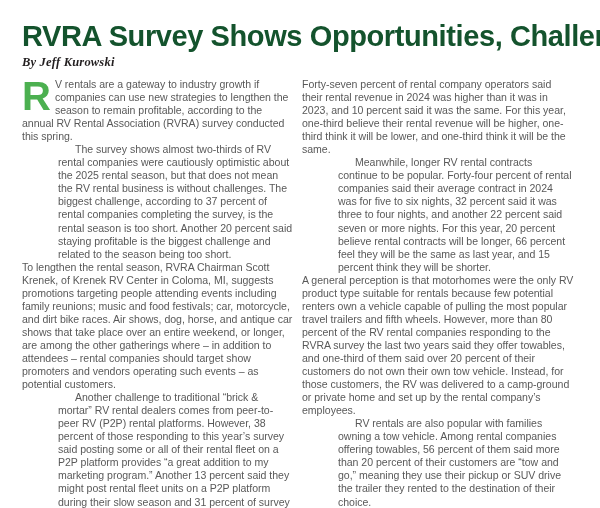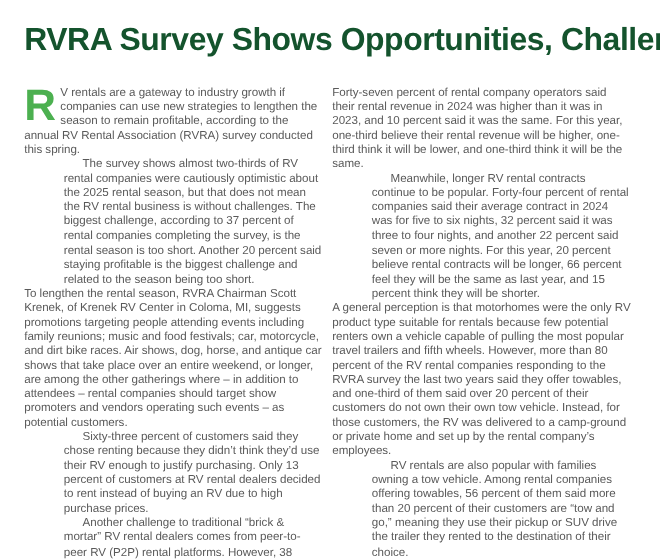--- a/index.html
+++ b/index.html
@@ -117,33 +117,33 @@
   }
 </style>
 </head>
 <body>
 
 <div class="page">
 
   <div class="masthead">
     <h1 class="article-title">RVRA Survey Shows Opportunities, Challen</h1>
   </div>
+  <div class="byline">By Jeff Kurowski</div>
 
   <div class="columns">
 
     <div class="col col-left">
 
       <p class="body dropcap-para"><span class="dropcap">R</span><span>V rentals are a gateway to industry growth if companies can use new strategies to lengthen the season to remain profitable, according to the annual RV Rental Association (RVRA) survey conducted this spring.</span></p>
 
       <p class="body indent">The survey shows almost two-thirds of RV rental companies were cautiously optimistic about the 2025 rental season, but that does not mean the RV rental business is without challenges. The biggest challenge, according to 37 percent of rental companies completing the survey, is the rental season is too short. Another 20 percent said staying profitable is the biggest challenge and related to the season being too short.</p>
 
 
       <p class="body">To lengthen the rental season, RVRA Chairman Scott Krenek, of Krenek RV Center in Coloma, MI, suggests promotions targeting people attending events including family reunions; music and food festivals; car, motorcycle, and dirt bike races. Air shows, dog, horse, and antique car shows that take place over an entire weekend, or longer, are among the other gatherings where – in addition to attendees – rental companies should target show promoters and vendors operating such events – as potential customers.</p>
 
-      <p class="body indent">Sixty-three percent of customers said they chose renting because they didn’t think they’d use their RV enough to justify purchasing. Only 13 percent of customers at RV rental dealers decided to rent instead of buying an RV due to high purchase prices.</p>
 
       <p class="body indent">Another challenge to traditional “brick &amp; mortar” RV rental dealers comes from peer-to-peer RV (P2P) rental platforms. However, 38 percent of those responding to this year’s survey said posting some or all of their rental fleet on a P2P platform provides “a great addition to my marketing program.” Another 13 percent said they might post rental fleet units on a P2P platform during their slow season and 31 percent of survey respondents have no plans to use P2P to market their rental fleets.</p>
     </div>
 
     <div class="col col-right">
 
 
       <p class="body">Forty-seven percent of rental company operators said their rental revenue in 2024 was higher than it was in 2023, and 10 percent said it was the same. For this year, one-third believe their rental revenue will be higher, one-third think it will be lower, and one-third think it will be the same.</p>
 
       <p class="body indent">Meanwhile, longer RV rental contracts continue to be popular. Forty-four percent of rental companies said their average contract in 2024 was for five to six nights, 32 percent said it was three to four nights, and another 22 percent said seven or more nights. For this year, 20 percent believe rental contracts will be longer, 66 percent feel they will be the same as last year, and 15 percent think they will be shorter.</p>

